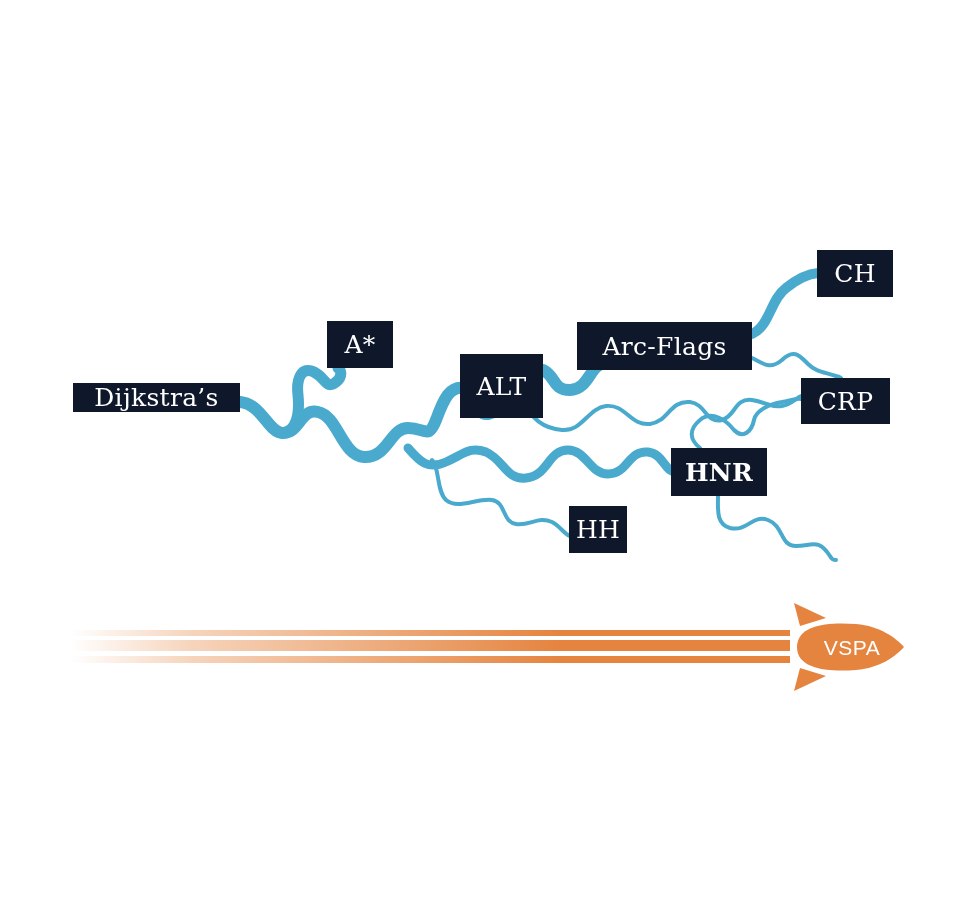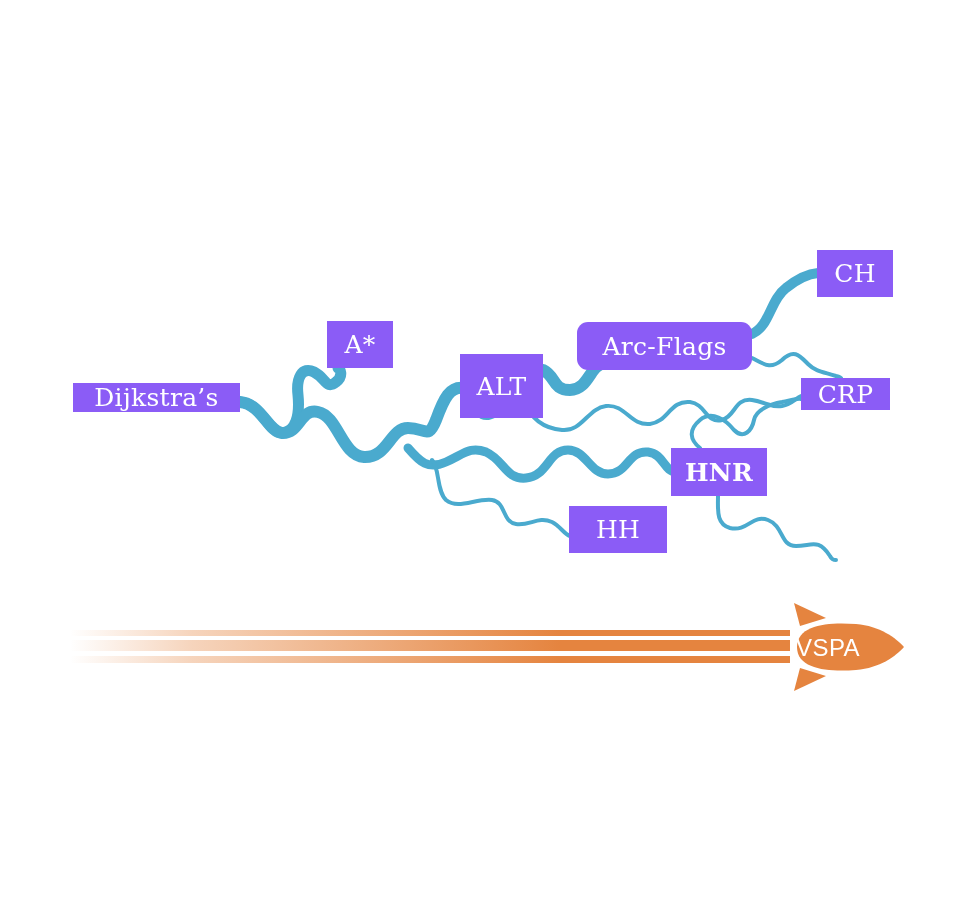--- a/index.html
+++ b/index.html
@@ -16,43 +16,43 @@
     }
     #diagram {
       position: absolute;
       left: 0;
       top: 0;
       width: 980px;
       height: 910px;
     }
     .node {
       position: absolute;
-      background: #8b5cf6;
+      background: #0f172a;
       color: #ffffff;
       display: flex;
       align-items: center;
       justify-content: center;
       font-family: "DejaVu Serif", "Liberation Serif", serif;
       font-size: 25px;
       letter-spacing: 0.3px;
       box-sizing: border-box;
       white-space: nowrap;
     }
     .vspa-label {
       position: absolute;
-      left: 782px;
+      left: 806px;
       top: 630px;
       width: 92px;
       height: 36px;
       display: flex;
       align-items: center;
       justify-content: center;
       color: #ffffff;
       font-family: "Liberation Sans", "DejaVu Sans", sans-serif;
-      font-size: 24px;
+      font-size: 21px;
       letter-spacing: 0.5px;
     }
   </style>
 </head>
 <body>
 
 <svg id="diagram" viewBox="0 0 980 910" xmlns="http://www.w3.org/2000/svg">
   <defs>
     <linearGradient id="trailGrad" x1="70" y1="0" x2="560" y2="0" gradientUnits="userSpaceOnUse">
       <stop offset="0" stop-color="#e5843f" stop-opacity="0"></stop>
@@ -96,29 +96,29 @@
 
 <div class="node" style="left:73px;top:383px;width:167px;height:29px;">
   <span>Dijkstra’s</span>
 </div>
 <div class="node" style="left:327px;top:321px;width:66px;height:47px;">
   <span>A*</span>
 </div>
 <div class="node" style="left:460px;top:354px;width:83px;height:64px;">
   <span>ALT</span>
 </div>
-<div class="node" style="left:577px;top:322px;width:175px;height:48px;border-radius:11px;">
+<div class="node" style="left:577px;top:322px;width:175px;height:48px;">
   <span>Arc-Flags</span>
 </div>
 <div class="node" style="left:817px;top:250px;width:76px;height:47px;">
   <span>CH</span>
 </div>
-<div class="node" style="left:801px;top:378px;width:89px;height:32px;">
+<div class="node" style="left:801px;top:378px;width:89px;height:46px;">
   <span>CRP</span>
 </div>
 <div class="node" style="left:671px;top:448px;width:96px;height:48px;font-weight:bold;">
   <span>HNR</span>
 </div>
-<div class="node" style="left:569px;top:506px;width:98px;height:47px;justify-content:center;">
+<div class="node" style="left:569px;top:506px;width:58px;height:47px;justify-content:center;">
   <span>HH</span>
 </div>
 
 <div class="vspa-label">VSPA</div>
 
 </body></html>

